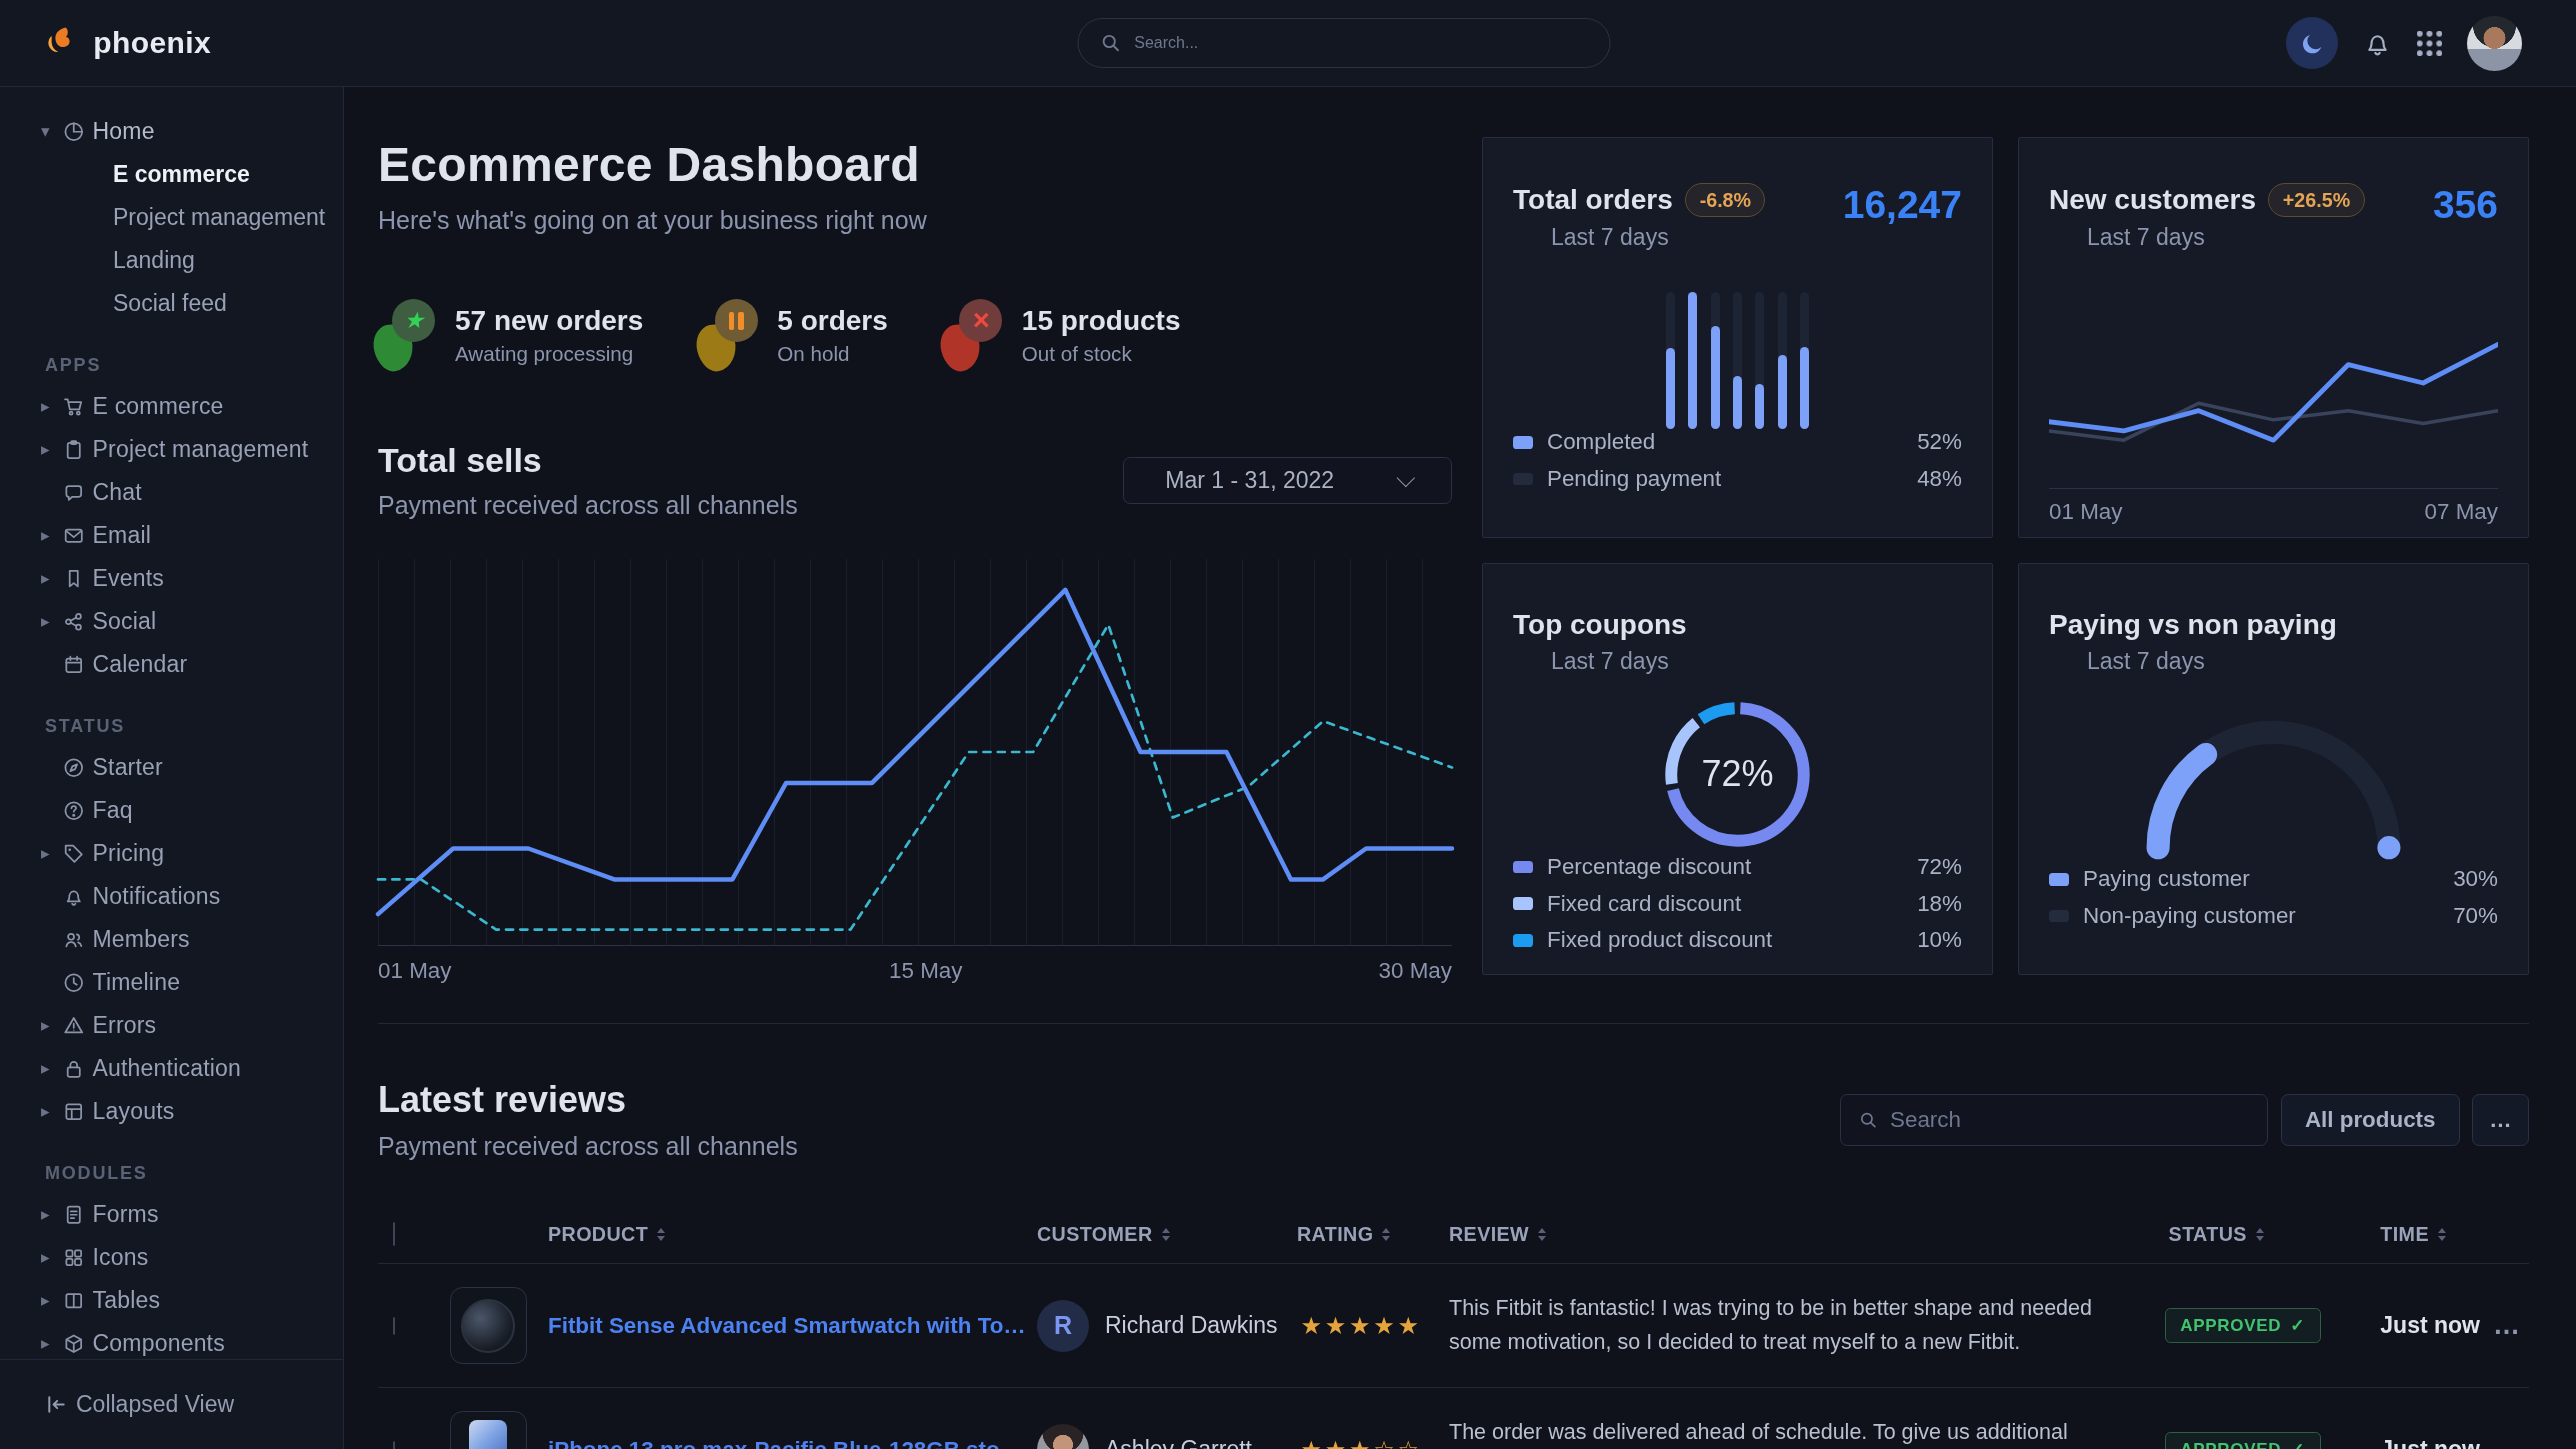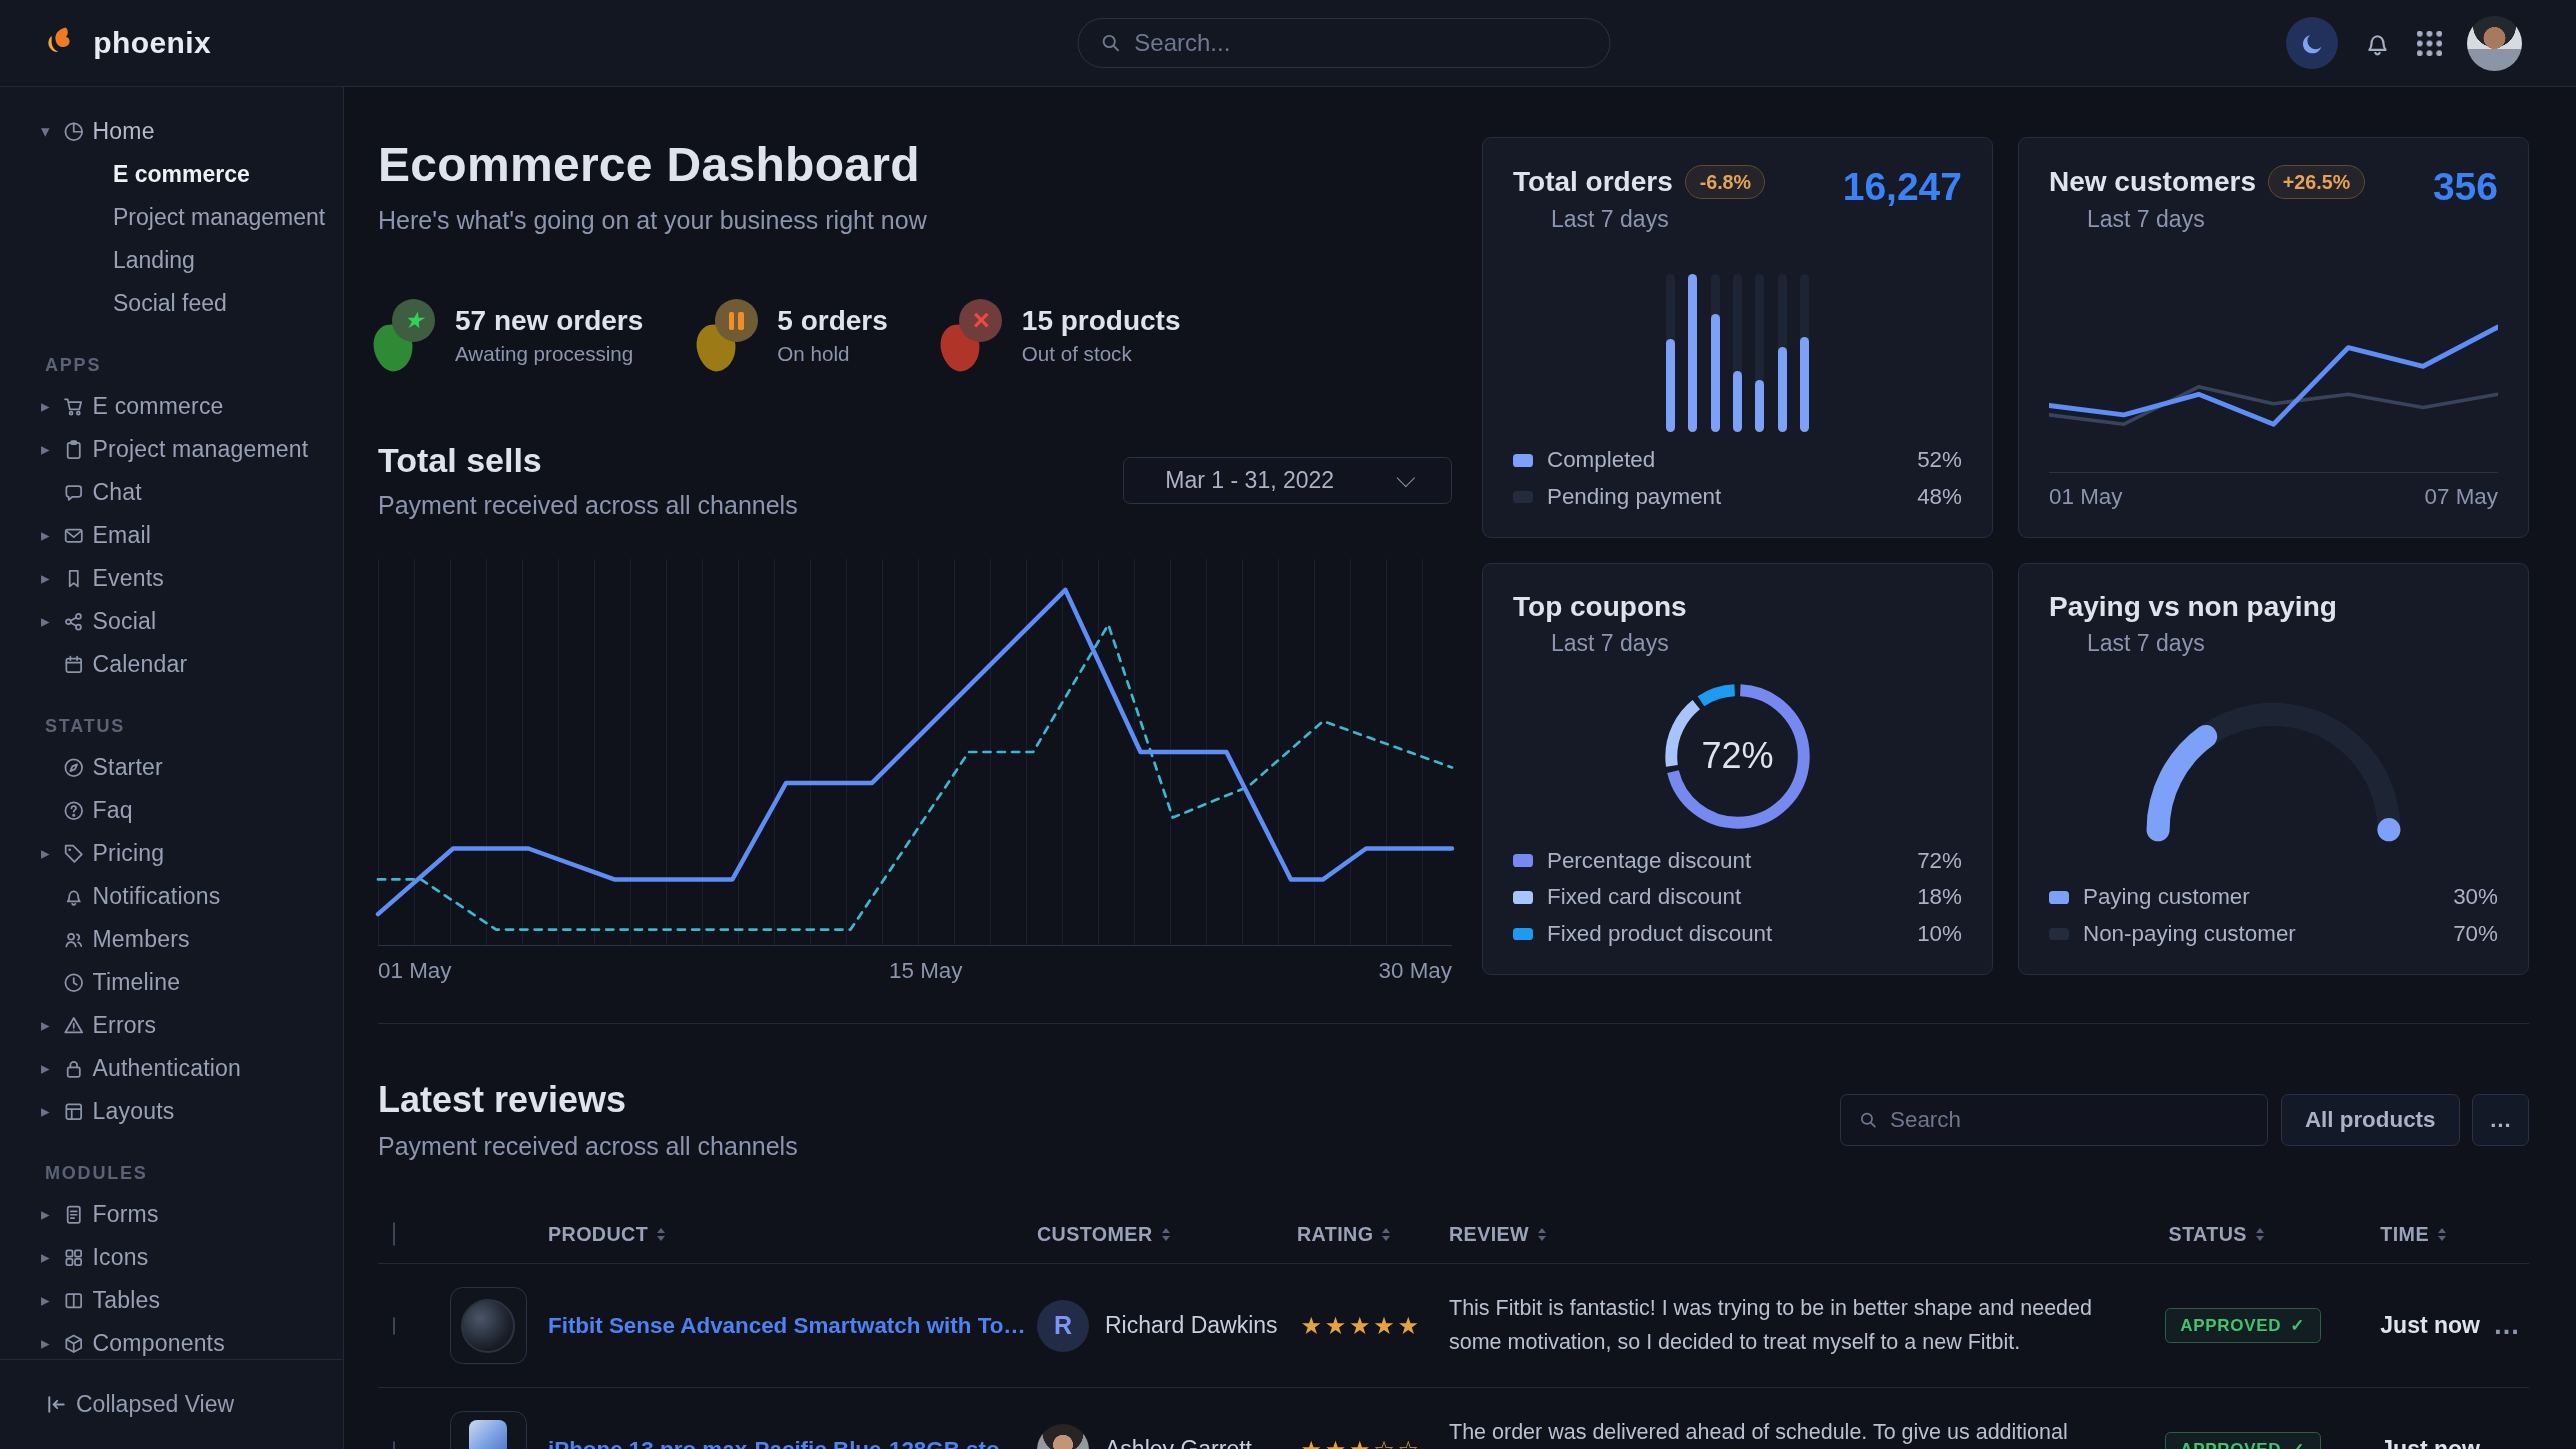--- a/index.html
+++ b/index.html
@@ -9,21 +9,21 @@
 
   
   .topnav { height:87px; flex:0 0 87px; background:#131722; border-bottom:0.9px solid #222836;
     display:flex; align-items:center; padding:0 54px 0 41px; position:relative; z-index:5; }
   .brand { display:flex; align-items:center; gap:14.3px; cursor:pointer; }
   .brand-name { font-size:30px; font-weight:600; color:#e8ebf2; letter-spacing:0.4px; }
   .nav-search { position:absolute; left:calc(50% + 56px); transform:translateX(-50%);
     width:533px; height:50px; border:0.9px solid #2b3245; border-radius:25px; display:flex;
     align-items:center; padding:0 21.5px; gap:14.3px; background:#131722; }
   .nav-search input { background:transparent; border:none; outline:none; color:#aab2c5;
-    font-size:24px; width:100%; font-family:inherit; }
+    font-size:16px; width:100%; font-family:inherit; }
   .nav-search input::placeholder { color:#6d778f; }
   .nav-actions { margin-left:auto; display:flex; align-items:center; gap:25px; }
   .icon-btn { background:transparent; border:none; cursor:pointer; display:flex; align-items:center; justify-content:center; }
   .moon-btn { width:52px; height:52px; border-radius:50%; background:#22315c; }
   .dots-grid { width:25px; height:25px;
     background-image:radial-gradient(#a6aec4 2.7px, transparent 3.2px);
     background-size:9.8px 9.8px; background-position:center; }
   .nav-avatar { width:55px; height:55px; border-radius:50%; cursor:pointer; overflow:hidden;
     background:
       radial-gradient(circle at 50% 40%, #a8795c 0 25%, transparent 26%),
@@ -84,21 +84,21 @@
   .ts-chart { margin-top:39px; height:387px; position:relative;
     background:repeating-linear-gradient(90deg, #1a1f2d 0 0.9px, transparent 0.9px 36px);
     border-bottom:0.9px solid #2b3245; }
   .ts-chart svg { position:absolute; inset:0; width:100%; height:100%; overflow:visible; }
   .ts-xlabels { margin-top:12.5px; position:relative; height:29px; font-size:22.4px; color:#8b95ad; }
   .ts-xlabels .xl-mid { position:absolute; left:51%; transform:translateX(-50%); }
   .ts-xlabels .xl-right { position:absolute; right:0; }
 
   .cards { flex:1; display:grid; grid-template-columns:1fr 1fr; grid-template-rows:401px 412px;
     gap:25px; align-content:start; }
-  .card { background:#151a26; border:0.9px solid #262d3f; border-radius:9px; padding:27px 30px;
+  .card { background:#151a26; border:0.9px solid #262d3f; border-radius:2px; padding:45px 30px;
     display:flex; flex-direction:column; }
   .card-head { display:flex; align-items:flex-start; }
   .card-title-wrap { display:flex; align-items:center; gap:12.5px; }
   .card-title { font-size:28px; font-weight:700; color:#dfe3ec; }
   .badge { font-size:19.7px; font-weight:600; padding:4.5px 13.4px; border-radius:18px;
     color:#e5a455; border:0.9px solid #5e4c2b; background:rgba(229,164,85,.08); }
   .card-value { margin-left:auto; font-size:39px; font-weight:700; color:#3b82f6; }
   .card-period { margin-top:7.2px; font-size:23px; color:#8b95ad;margin-left:38px; }
   .legend { margin-top:auto; display:flex; flex-direction:column; gap:10.7px; }
   .legend-row { display:flex; align-items:center; gap:14.3px; font-size:22.4px; color:#aab2c5; }

